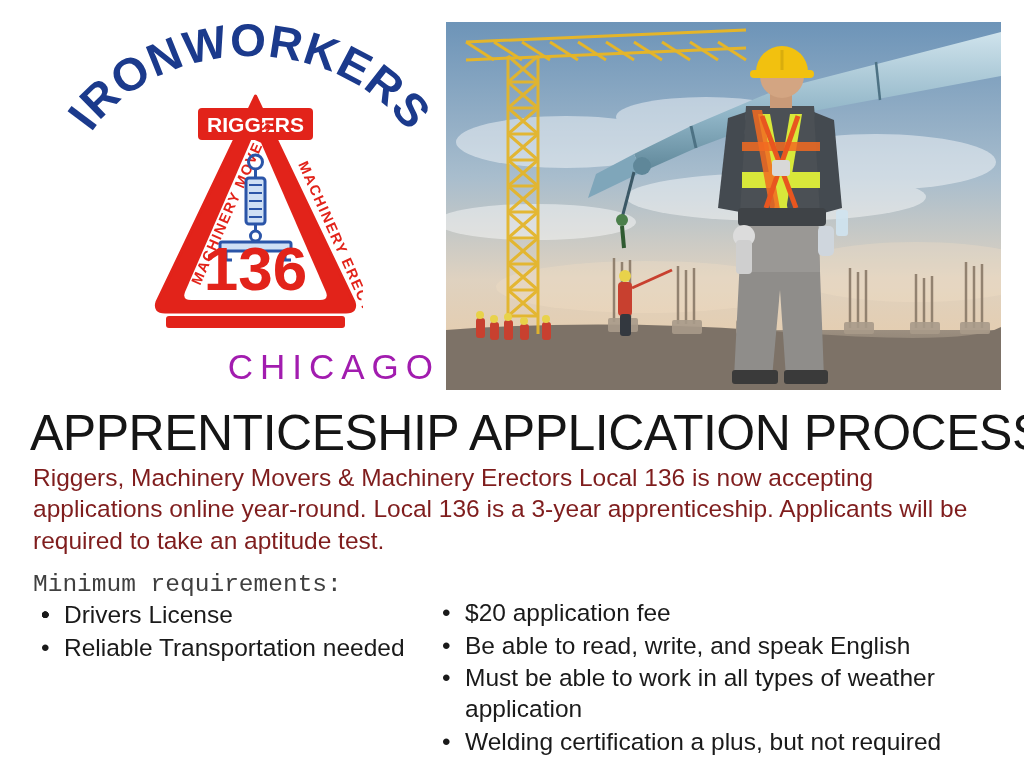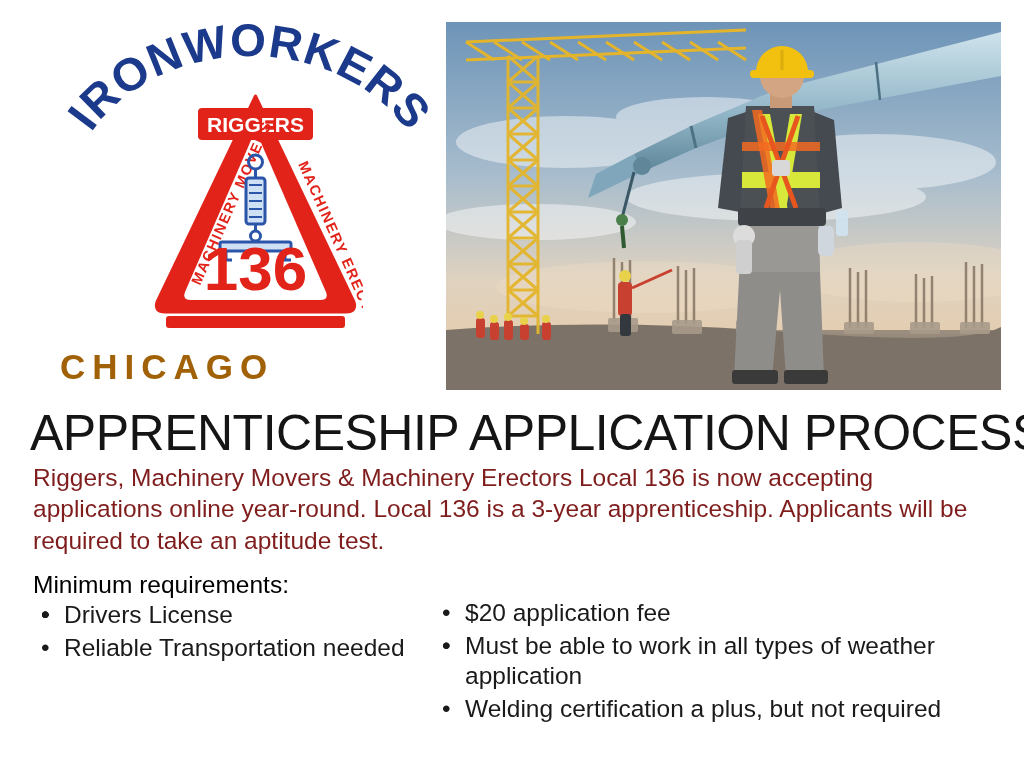--- a/index.html
+++ b/index.html
@@ -45,26 +45,26 @@
     width: 215px;
     height: 250px;
     text-align: right;
   }
   .triangle-wrap svg { width: 215px; height: 250px; display: block; }
   .chicago {
     position: absolute;
     left: 0;
     top: 337px;
     width: 380px;
-    text-align: left;
+    text-align: right;
     font-family: "Liberation Sans", sans-serif;
-    font-weight: bold;
+    font-weight: normal;
     font-size: 35px;
     letter-spacing: 7px;
-    color: #a16207;
+    color: #a21caf;
   }
 
   
   .photo {
     position: absolute;
     left: 446px;
     top: 22px;
     width: 555px;
     height: 368px;
     overflow: hidden;
@@ -95,21 +95,22 @@
     line-height: 1.28;
     color: #7f1d1d;
   }
 
   
   .min-req {
     position: absolute;
     left: 33px;
     top: 571px;
     font-size: 24.5px;
-    color: #000000;
+    color: #404040;
+    font-family: Liberation Mono, monospace;
   }
   .col-left {
     position: absolute;
     left: 33px;
     top: 598px;
     width: 400px;
   }
   .col-right {
     position: absolute;
     left: 434px;
@@ -355,19 +356,19 @@
       <li><span class="dot">•</span></li>
       <li><span class="dot">•</span></li>
       <li><span class="dot">•</span><span>Drivers License</span></li>
       <li><span class="dot">•</span><span>Reliable Transportation needed</span></li>
     </ul>
   </div>
 
   <div class="col-right">
     <ul class="bullets">
       <li><span class="dot">•</span><span>$20 application fee</span></li>
-      <li><span class="dot">•</span></li>
+      <li><span class="dot">•</span><span>Be able to read, write, and speak English</span></li>
       <li><span class="dot">•</span><span>Must be able to work in all types of weather application</span></li>
       <li><span class="dot">•</span><span>Welding certification a plus, but not required</span></li>
     </ul>
   </div>
 
 </div>
 
 </body></html>

